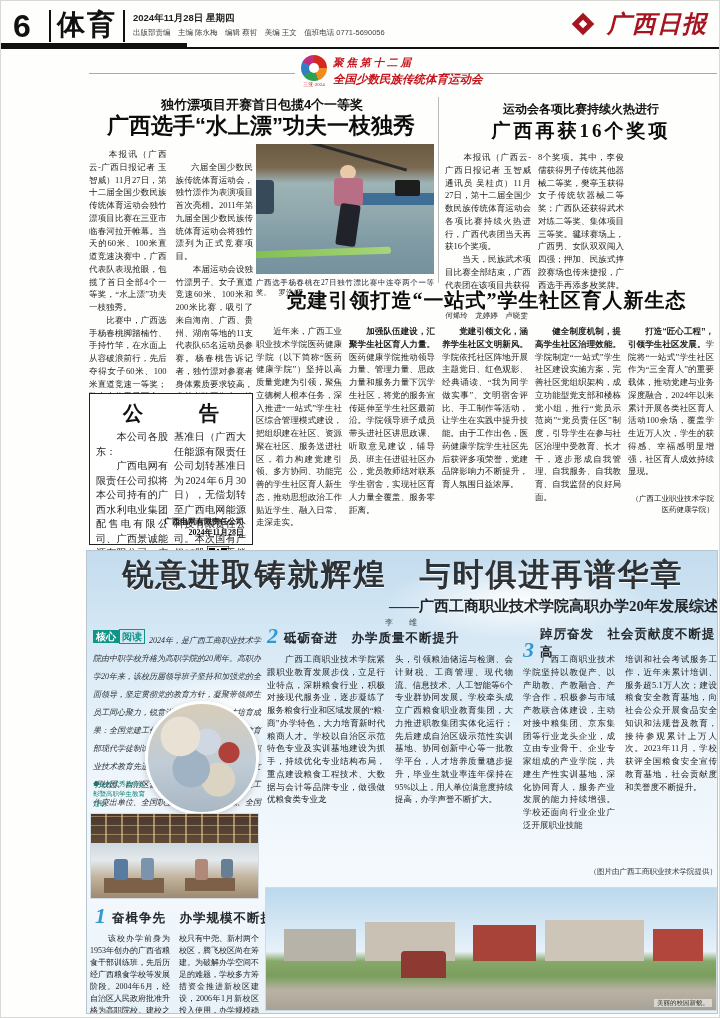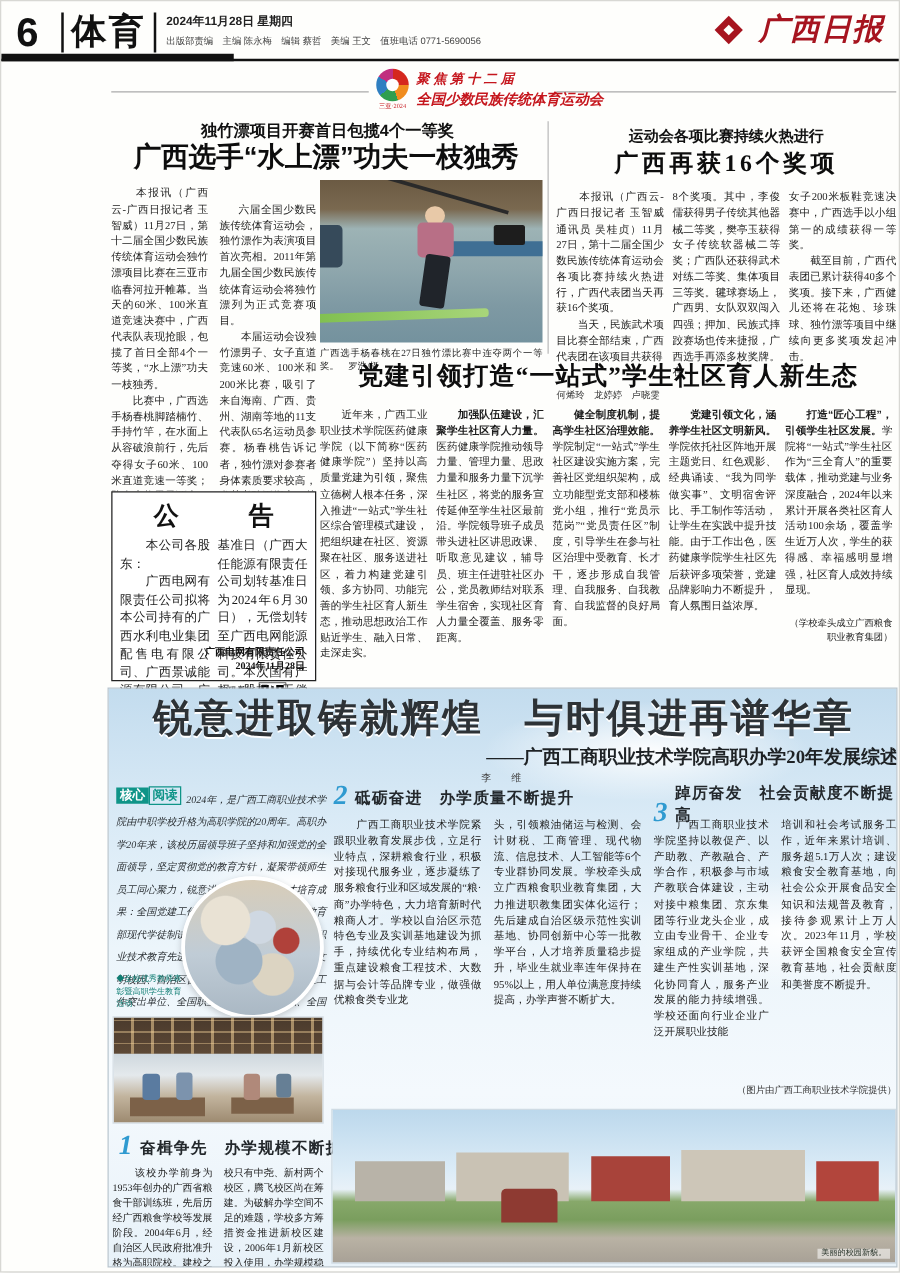--- a/index.html
+++ b/index.html
@@ -202,33 +202,31 @@
   </div>
 
   <div class="ab-divider"></div>
 
   <div class="kicker b-kicker">运动会各项比赛持续火热进行</div>
   <div class="headline b-head">广西再获16个奖项</div>
   <div class="bodycols b-body">
     <p class="bcol">　　本报讯（广西云-广西日报记者 玉智威 通讯员 吴桂贞）11月27日，第十二届全国少数民族传统体育运动会各项比赛持续火热进行，广西代表团当天再获16个奖项。
 　　当天，民族武术项目比赛全部结束，广西代表团在该项目共获得</p>
     <p class="bcol">8个奖项。其中，李俊儒获得男子传统其他器械二等奖，樊亭玉获得女子传统软器械二等奖；广西队还获得武术对练二等奖、集体项目三等奖。毽球赛场上，广西男、女队双双闯入四强；押加、民族式摔跤赛场也传来捷报，广西选手再添多枚奖牌。在</p>
-    <p class="bcol">女子200米板鞋竞速决赛中，广西选手以小组第一的成绩获得一等奖。
-　　截至目前，广西代表团已累计获得40多个奖项。接下来，广西健儿还将在花炮、珍珠球、独竹漂等项目中继续向更多奖项发起冲击。</p>
   </div>
 
   <div class="headline c-head">党建引领打造“一站式”学生社区育人新生态</div>
   <div class="c-byline">何烯玲　龙婷婷　卢晓雯</div>
   <div class="bodycols c-body">
     <p class="bcol"><b></b><span>　　近年来，广西工业职业技术学院医药健康学院（以下简称“医药健康学院”）坚持以高质量党建为引领，聚焦立德树人根本任务，深入推进“一站式”学生社区综合管理模式建设，把组织建在社区、资源聚在社区、服务送进社区，着力构建党建引领、多方协同、功能完善的学生社区育人新生态，推动思想政治工作贴近学生、融入日常、走深走实。</span></p>
     <p class="bcol"><b>　　加强队伍建设，汇聚学生社区育人力量。</b><span>医药健康学院推动领导力量、管理力量、思政力量和服务力量下沉学生社区，将党的服务宣传延伸至学生社区最前沿。学院领导班子成员带头进社区讲思政课、听取意见建议，辅导员、班主任进驻社区办公，党员教师结对联系学生宿舍，实现社区育人力量全覆盖、服务零距离。</span></p>
+    <p class="bcol"><b>　　党建引领文化，涵养学生社区文明新风。</b><span>学院依托社区阵地开展主题党日、红色观影、经典诵读、“我为同学做实事”、文明宿舍评比、手工制作等活动，让学生在实践中提升技能。由于工作出色，医药健康学院学生社区先后获评多项荣誉，党建品牌影响力不断提升，育人氛围日益浓厚。</span></p>
     <p class="bcol"><b>　　健全制度机制，提高学生社区治理效能。</b><span>学院制定“一站式”学生社区建设实施方案，完善社区党组织架构，成立功能型党支部和楼栋党小组，推行“党员示范岗”“党员责任区”制度，引导学生在参与社区治理中受教育、长才干，逐步形成自我管理、自我服务、自我教育、自我监督的良好局面。</span></p>
-    <p class="bcol"><b>　　党建引领文化，涵养学生社区文明新风。</b><span>学院依托社区阵地开展主题党日、红色观影、经典诵读、“我为同学做实事”、文明宿舍评比、手工制作等活动，让学生在实践中提升技能。由于工作出色，医药健康学院学生社区先后获评多项荣誉，党建品牌影响力不断提升，育人氛围日益浓厚。</span></p>
     <p class="bcol"><b>　　打造“匠心工程”，引领学生社区发展。</b><span>学院将“一站式”学生社区作为“三全育人”的重要载体，推动党建与业务深度融合，2024年以来累计开展各类社区育人活动100余场，覆盖学生近万人次，学生的获得感、幸福感明显增强，社区育人成效持续显现。</span>
-      <span class="author-note">（学校牵头成立广西粮食职业教育集团）</span></p>
+      <span class="author-note">（广西工业职业技术学院医药健康学院）</span></p>
   </div>
 
   <div class="notice">
     <div class="notice-title">公　告</div>
     <div class="notice-cols">
       <p class="bcol">　　本公司各股东：
 　　广西电网有限责任公司拟将本公司持有的广西水利电业集团配售电有限公司、广西景诚能源有限公司、广西大任能源有限公司、粤桂西江发电有限公司、防城港商贸物流园区供电有限公司44%股权，以2024年7月31日为</p>
       <p class="bcol">基准日（广西大任能源有限责任公司划转基准日为2024年6月30日），无偿划转至广西电网能源科技有限责任公司。本次国有产权（股权）无偿划转不影响本公司偿债能力和债务履行，本公司现有的债权、债务仍由本公司自行依法享有和承担。
 　　特此公告。</p>
     </div>

